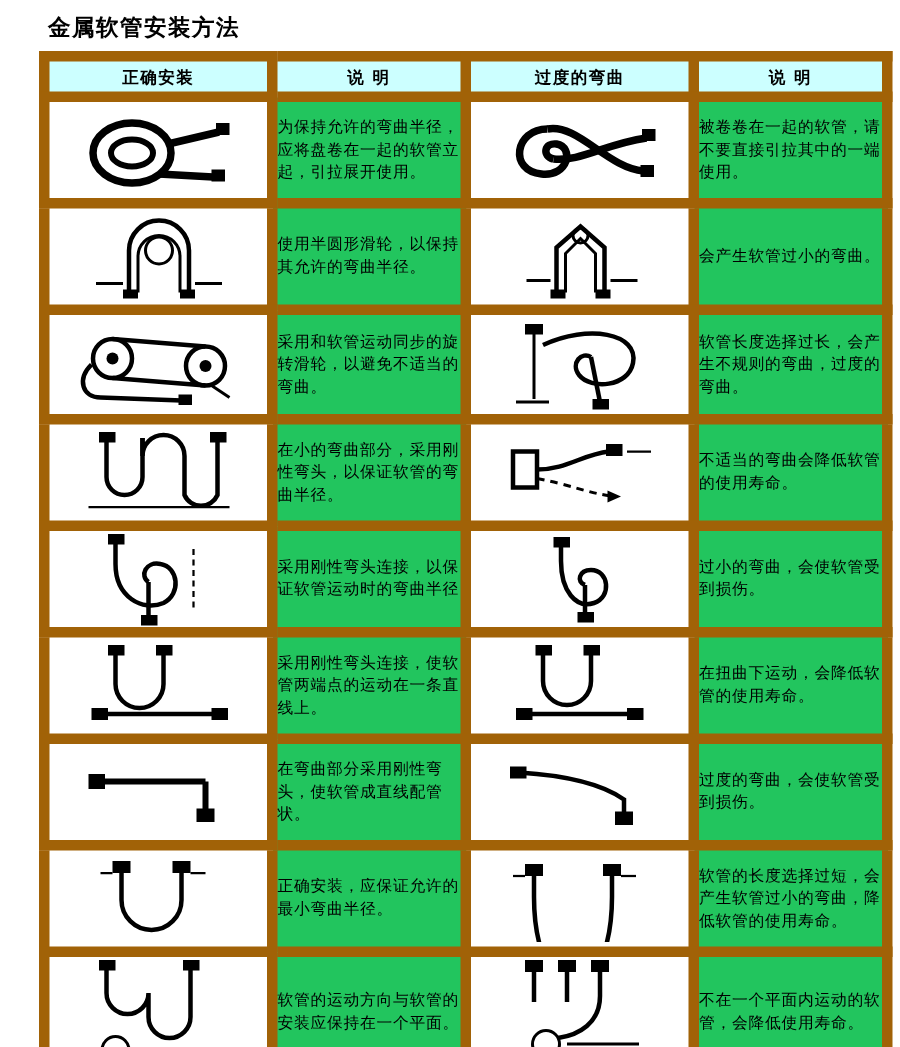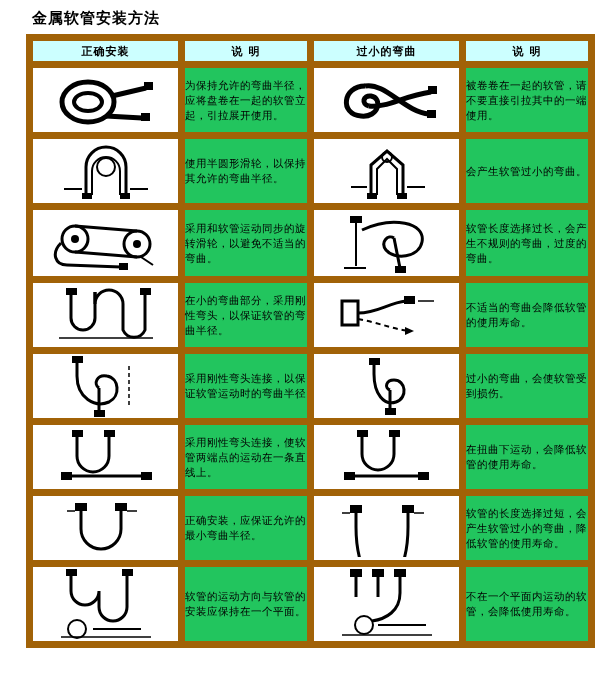--- a/index.html
+++ b/index.html
@@ -81,21 +81,21 @@
     <colgroup>
       <col style="width:152px">
       <col style="width:129px">
       <col style="width:152px">
       <col style="width:129px">
     </colgroup>
     <thead>
       <tr>
         <th class="hdr">正确安装</th>
         <th class="hdr">说    明</th>
-        <th class="hdr">过小的弯曲</th>
+        <th class="hdr">过度的弯曲</th>
         <th class="hdr">说    明</th>
       </tr>
     </thead>
     <tbody>
 
       <tr>
         <td class="fig">
           <div class="figwrap">
             <svg width="120" height="56" viewBox="0 0 120 56">
               <ellipse cx="42" cy="30" rx="26" ry="20" fill="none" stroke="#000" stroke-width="5"></ellipse>
@@ -263,20 +263,44 @@
               <rect x="67" y="4" width="11" height="7" fill="#000"></rect>
               <path d="M28 50 L100 50" stroke="#000" stroke-width="3"></path>
               <rect x="22" y="46" width="11" height="8" fill="#000"></rect>
               <rect x="96" y="46" width="11" height="8" fill="#000"></rect>
             </svg>
           </div>
         </td>
         <td class="desc">在扭曲下运动，会降低软管的使用寿命。</td>
       </tr>
 
+      <tr>
+        <td class="fig">
+          <div class="figwrap">
+            <svg width="130" height="50" viewBox="0 0 130 50">
+              <path d="M24 18 L96 18" stroke="#000" stroke-width="4"></path>
+              <rect x="18" y="13" width="11" height="10" fill="#000"></rect>
+              <path d="M96 18 L96 38" stroke="#000" stroke-width="4"></path>
+              <rect x="90" y="36" width="12" height="9" fill="#000"></rect>
+              <path d="M56 18 L56 18" stroke="#000" stroke-width="3"></path>
+            </svg>
+          </div>
+        </td>
+        <td class="desc">在弯曲部分采用刚性弯头，使软管成直线配管状。</td>
+        <td class="fig">
+          <div class="figwrap">
+            <svg width="130" height="50" viewBox="0 0 130 50">
+              <path d="M24 12 C56 14 80 20 94 30 L94 40" fill="none" stroke="#000" stroke-width="3"></path>
+              <rect x="18" y="8" width="11" height="8" fill="#000"></rect>
+              <rect x="88" y="38" width="12" height="9" fill="#000"></rect>
+            </svg>
+          </div>
+        </td>
+        <td class="desc">过度的弯曲，会使软管受到损伤。</td>
+      </tr>
 
       <tr>
         <td class="fig">
           <div class="figwrap">
             <svg width="130" height="58" viewBox="0 0 130 58">
               <path d="M40 8 L40 30 A20 20 0 0 0 80 30 L80 8" fill="none" stroke="#000" stroke-width="3"></path>
               <rect x="34" y="4" width="12" height="8" fill="#000"></rect>
               <rect x="74" y="4" width="12" height="8" fill="#000"></rect>
               <path d="M26 12 L34 12" stroke="#000" stroke-width="1.5"></path>
               <path d="M86 12 L96 12" stroke="#000" stroke-width="1.5"></path>

